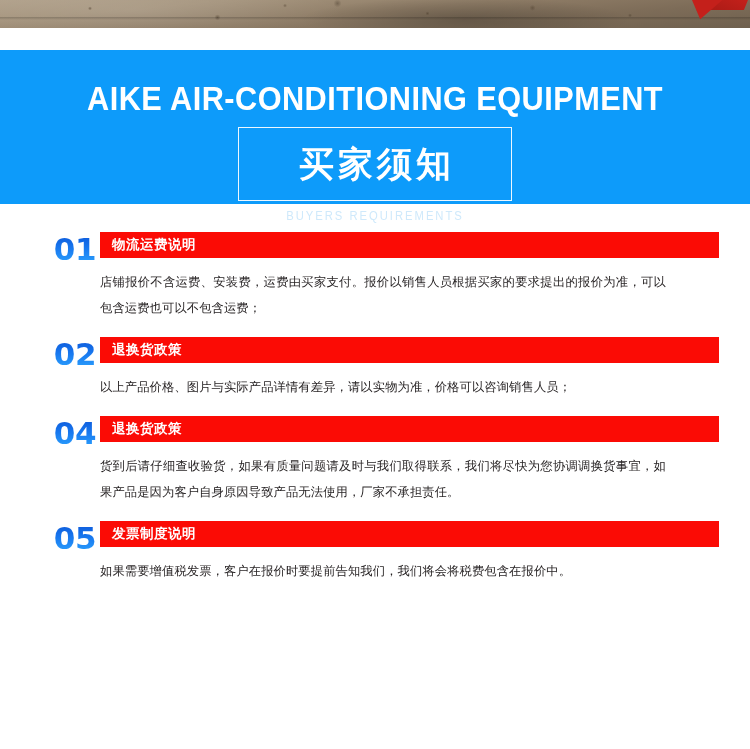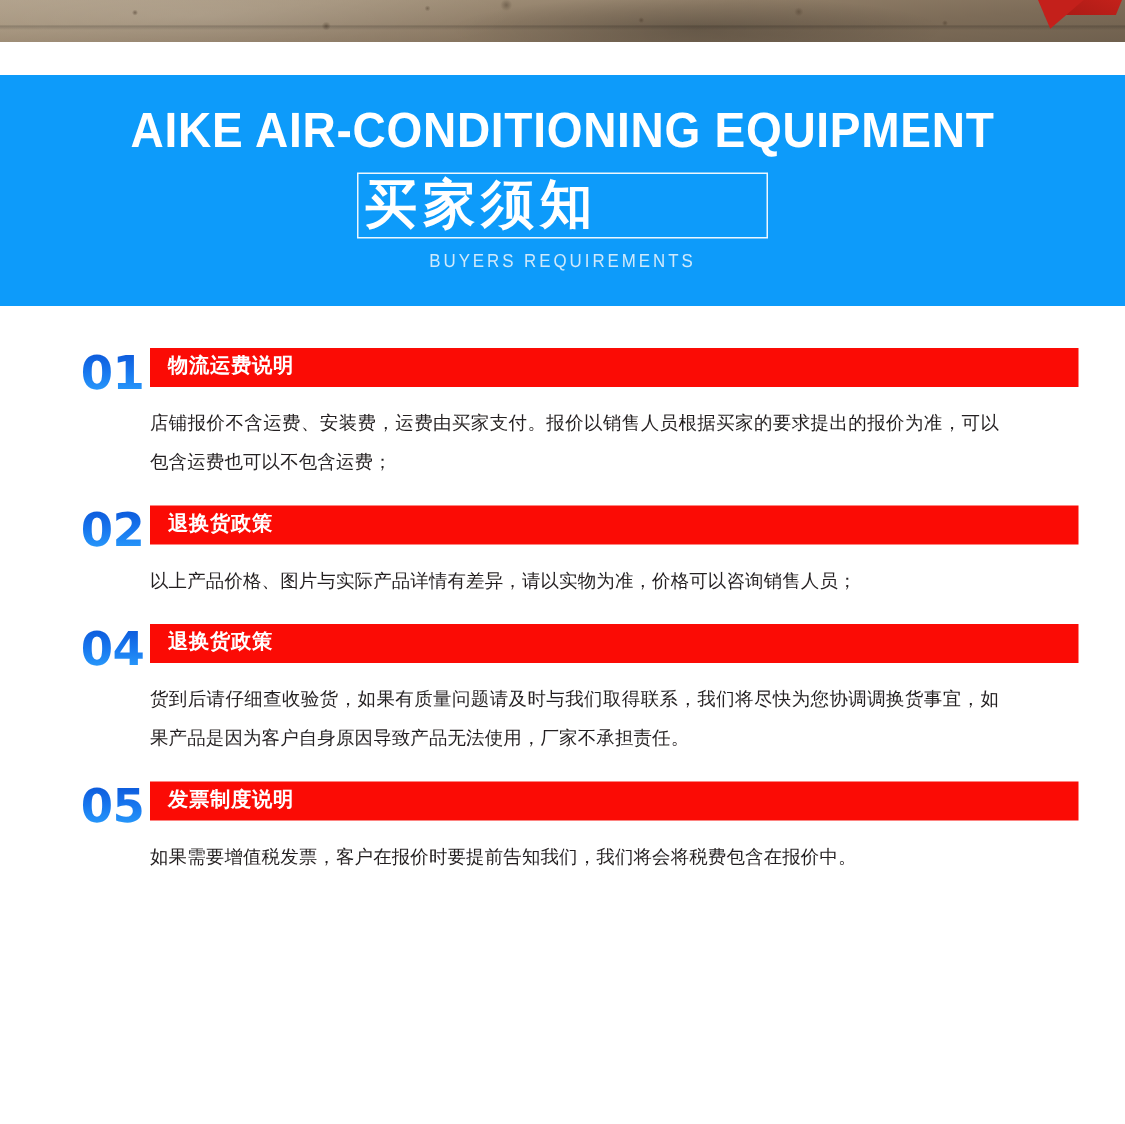--- a/index.html
+++ b/index.html
@@ -78,40 +78,40 @@
     background: #ffffff;
   }
 
   
   .banner {
     width: 750px;
     height: 154px;
     background: #0d9bfa;
     position: relative;
     text-align: center;
-    padding-top: 20px;
+    padding-top: 32px;
   }
   .banner-title {
     color: #ffffff;
     font-family: "Liberation Sans Narrow", "Liberation Sans", sans-serif;
     font-weight: bold;
     font-size: 33px;
     line-height: 1;
     letter-spacing: 0.5px;
     transform: scaleX(0.93);
     white-space: nowrap;
   }
   .banner-box {
     margin: 12px auto 0 auto;
     width: 274px;
-    height: 44px;
+    height: 74px;
     border: 1px solid rgba(255,255,255,0.92);
     display: flex;
     align-items: center;
-    justify-content: flex-start;
+    justify-content: center;
   }
   .banner-box-text {
     color: #ffffff;
     font-family: "DejaVu Sans", "Liberation Sans", sans-serif;
     font-weight: bold;
     font-size: 35px;
     letter-spacing: 4px;
     line-height: 1;
     text-indent: 4px;
   }

